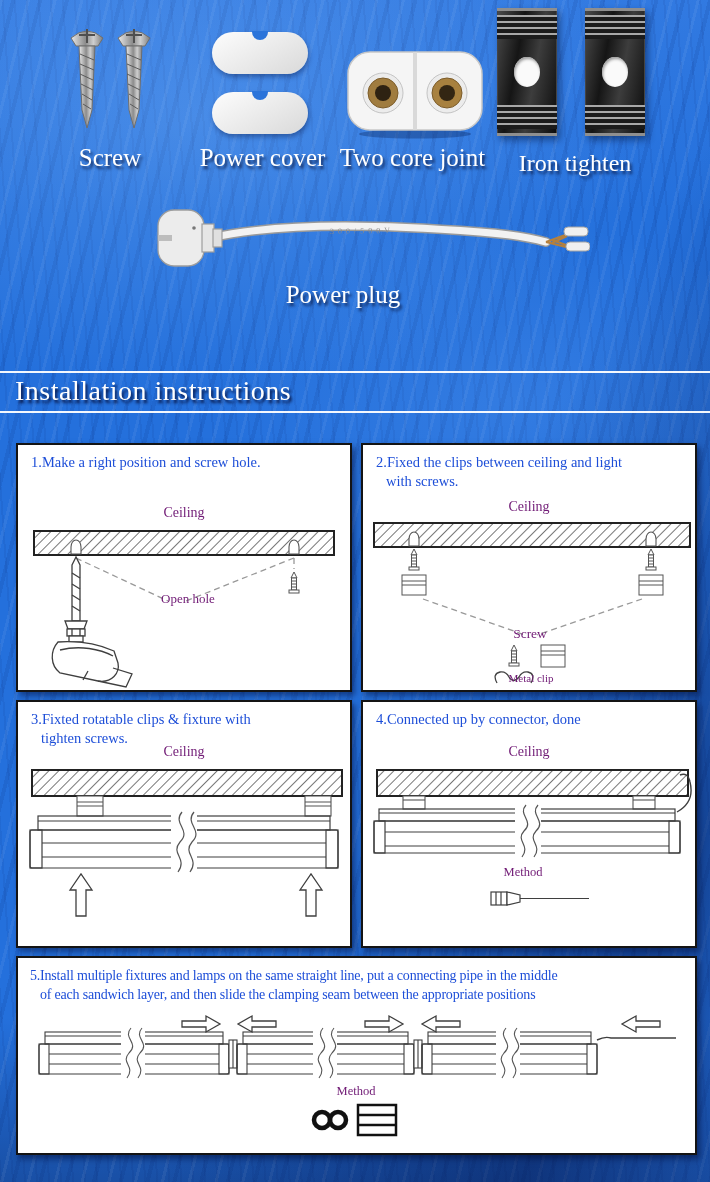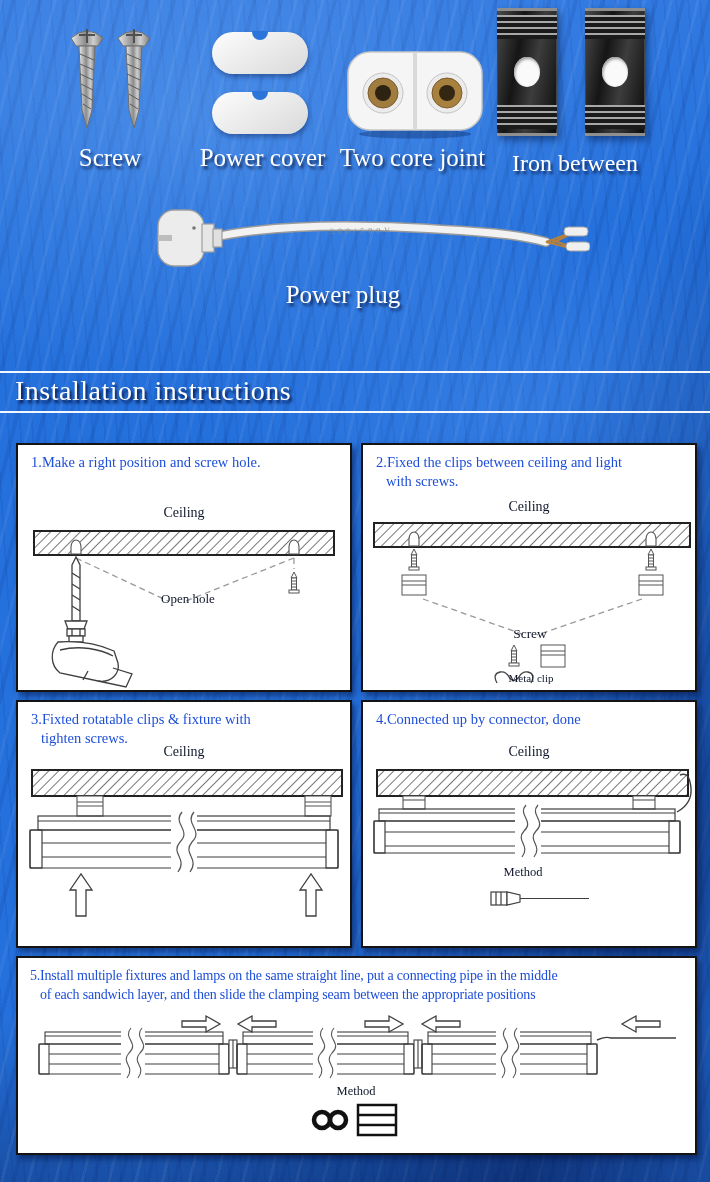--- a/index.html
+++ b/index.html
@@ -39,21 +39,21 @@
   
   .hline{position:absolute;left:0;width:710px;height:2px;background:#fff;opacity:.95;}
   .header-title{position:absolute;left:15px;top:375px;color:#fff;font-size:28px;font-weight:500;
     letter-spacing:.5px;text-shadow:2px 3px 3px rgba(0,0,35,.85);}
   
   .panel{position:absolute;background:#fff;border:2px solid #141414;
     box-shadow:3px 4px 6px rgba(0,10,50,.5);}
   .step{position:absolute;left:13px;top:8px;font-size:14.5px;line-height:19px;color:#1d4ed8;}
   .step .l2{padding-left:10px;}
   .step5{font-size:14px;letter-spacing:-.2px;}
-  .dlab{position:absolute;color:#0f172a;text-align:center;white-space:nowrap;}
+  .dlab{position:absolute;color:#701a75;text-align:center;white-space:nowrap;}
   .diag{position:absolute;left:0;top:0;}
 </style>
 </head>
 <body>
 
 <div class="canvas">
 
   <svg style="position:absolute;width:0;height:0" aria-hidden="true">
     <defs>
       <pattern id="hatch" width="7" height="7" patternUnits="userSpaceOnUse" patternTransform="rotate(45)">
@@ -113,21 +113,21 @@
   <div class="splint" style="left:497px;top:8px">
     <div class="ridges-top"></div>
       <div class="ridges-bottom"></div>
       <div class="hole"></div>
   </div>
   <div class="splint" style="left:585px;top:8px">
     <div class="ridges-top"></div>
       <div class="ridges-bottom"></div>
       <div class="hole"></div>
   </div>
-  <div class="part-label" style="left:495px;top:150px;width:160px;font-size:24px">Iron between</div>
+  <div class="part-label" style="left:495px;top:150px;width:160px;font-size:24px">Iron tighten</div>
 
   <svg class="abs" style="left:150px;top:198px" width="440" height="84" viewBox="0 0 440 84">
     <path d="M60,40 C140,22 250,28 330,34 C370,37 385,41 396,44" stroke="#9a9a9a" stroke-width="10" fill="none" stroke-linecap="round"></path>
     <path d="M60,40 C140,22 250,28 330,34 C370,37 385,41 396,44" stroke="#f2f2f2" stroke-width="7" fill="none" stroke-linecap="round"></path>
     <g>
       <rect x="8" y="12" width="46" height="56" rx="16" fill="#ececec" stroke="#9d9d9d" stroke-width="1.3"></rect>
       <path d="M8,40 h14" stroke="#bdbdbd" stroke-width="6"></path>
       <rect x="52" y="26" width="12" height="28" fill="#e6e6e6" stroke="#9d9d9d" stroke-width="1.2"></rect>
       <rect x="63" y="31" width="9" height="18" fill="#e0e0e0" stroke="#9d9d9d" stroke-width="1.2"></rect>
       <circle cx="44" cy="30" r="1.8" fill="#777"></circle>

